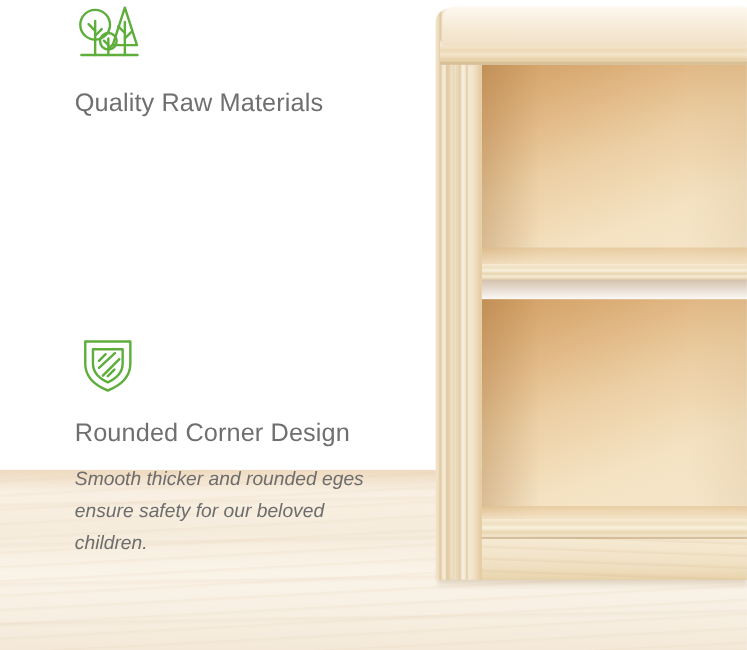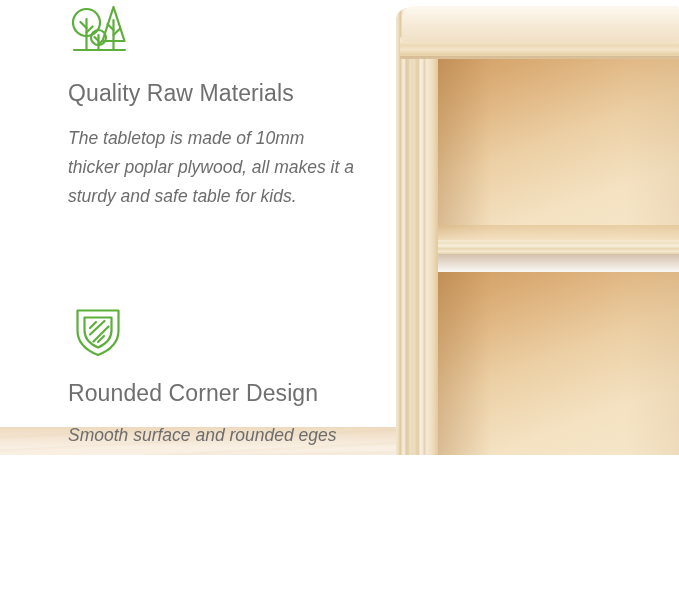--- a/index.html
+++ b/index.html
@@ -6,21 +6,21 @@
     margin: 0;
     padding: 0;
     background: #ffffff;
   }
   body {
     font-family: "Liberation Sans", sans-serif;
   }
   #stage {
     position: relative;
     width: 679px;
-    height: 455px;
+    height: 591px;
     overflow: hidden;
     background: #ffffff;
   }
 
   
   .left-col {
     position: absolute;
     left: 0; top: 0;
     width: 392px;
     height: 591px;
@@ -330,35 +330,34 @@
 
           <circle cx="30.5" cy="35.5" r="7.5"></circle>
           <path d="M30.5 33 V48"></path>
           <path d="M30.5 39 L26.5 35"></path>
           <path d="M30.5 42.5 L34.5 38.5"></path>
 
           <path d="M6 48 H57"></path>
         </svg>
       </span>
       <h2 class="feature-title">Quality Raw Materials</h2>
-      <p class="feature-body">The tabletop is made of 10mm thicker poplar plywood, all makes it a sturdy and safe table for kids.</p>
     </div>
 
     <div class="feature feature-2">
       <span class="icon-wrap">
         <svg width="60" height="56" viewBox="0 0 60 56" fill="none" stroke="#5DAE3B" stroke-width="2.2" stroke-linecap="round" stroke-linejoin="round">
 
           <path d="M9.5 6.5 H50.5 V26.5 C50.5 38.5 41.5 46.5 30 51 C18.5 46.5 9.5 38.5 9.5 26.5 Z"></path>
 
           <path d="M16.5 13.5 H43.5 V26.5 C43.5 34.5 37.5 40.2 30 43.6 C22.5 40.2 16.5 34.5 16.5 26.5 Z"></path>
 
           <path d="M22 30.5 L36.5 17"></path>
           <path d="M25.5 37.5 L40.5 22.5"></path>
           <path d="M22 24 L28 18"></path>
           <path d="M30 38 L36 32"></path>
         </svg>
       </span>
       <h2 class="feature-title">Rounded Corner Design</h2>
-      <p class="feature-body">Smooth surface and rounded eges ensure safety for our beloved children.</p>
+      <p class="feature-body">Smooth thicker and rounded eges ensure safety for our beloved children.</p>
     </div>
 
   </div>
 </div>
 
 </body></html>

